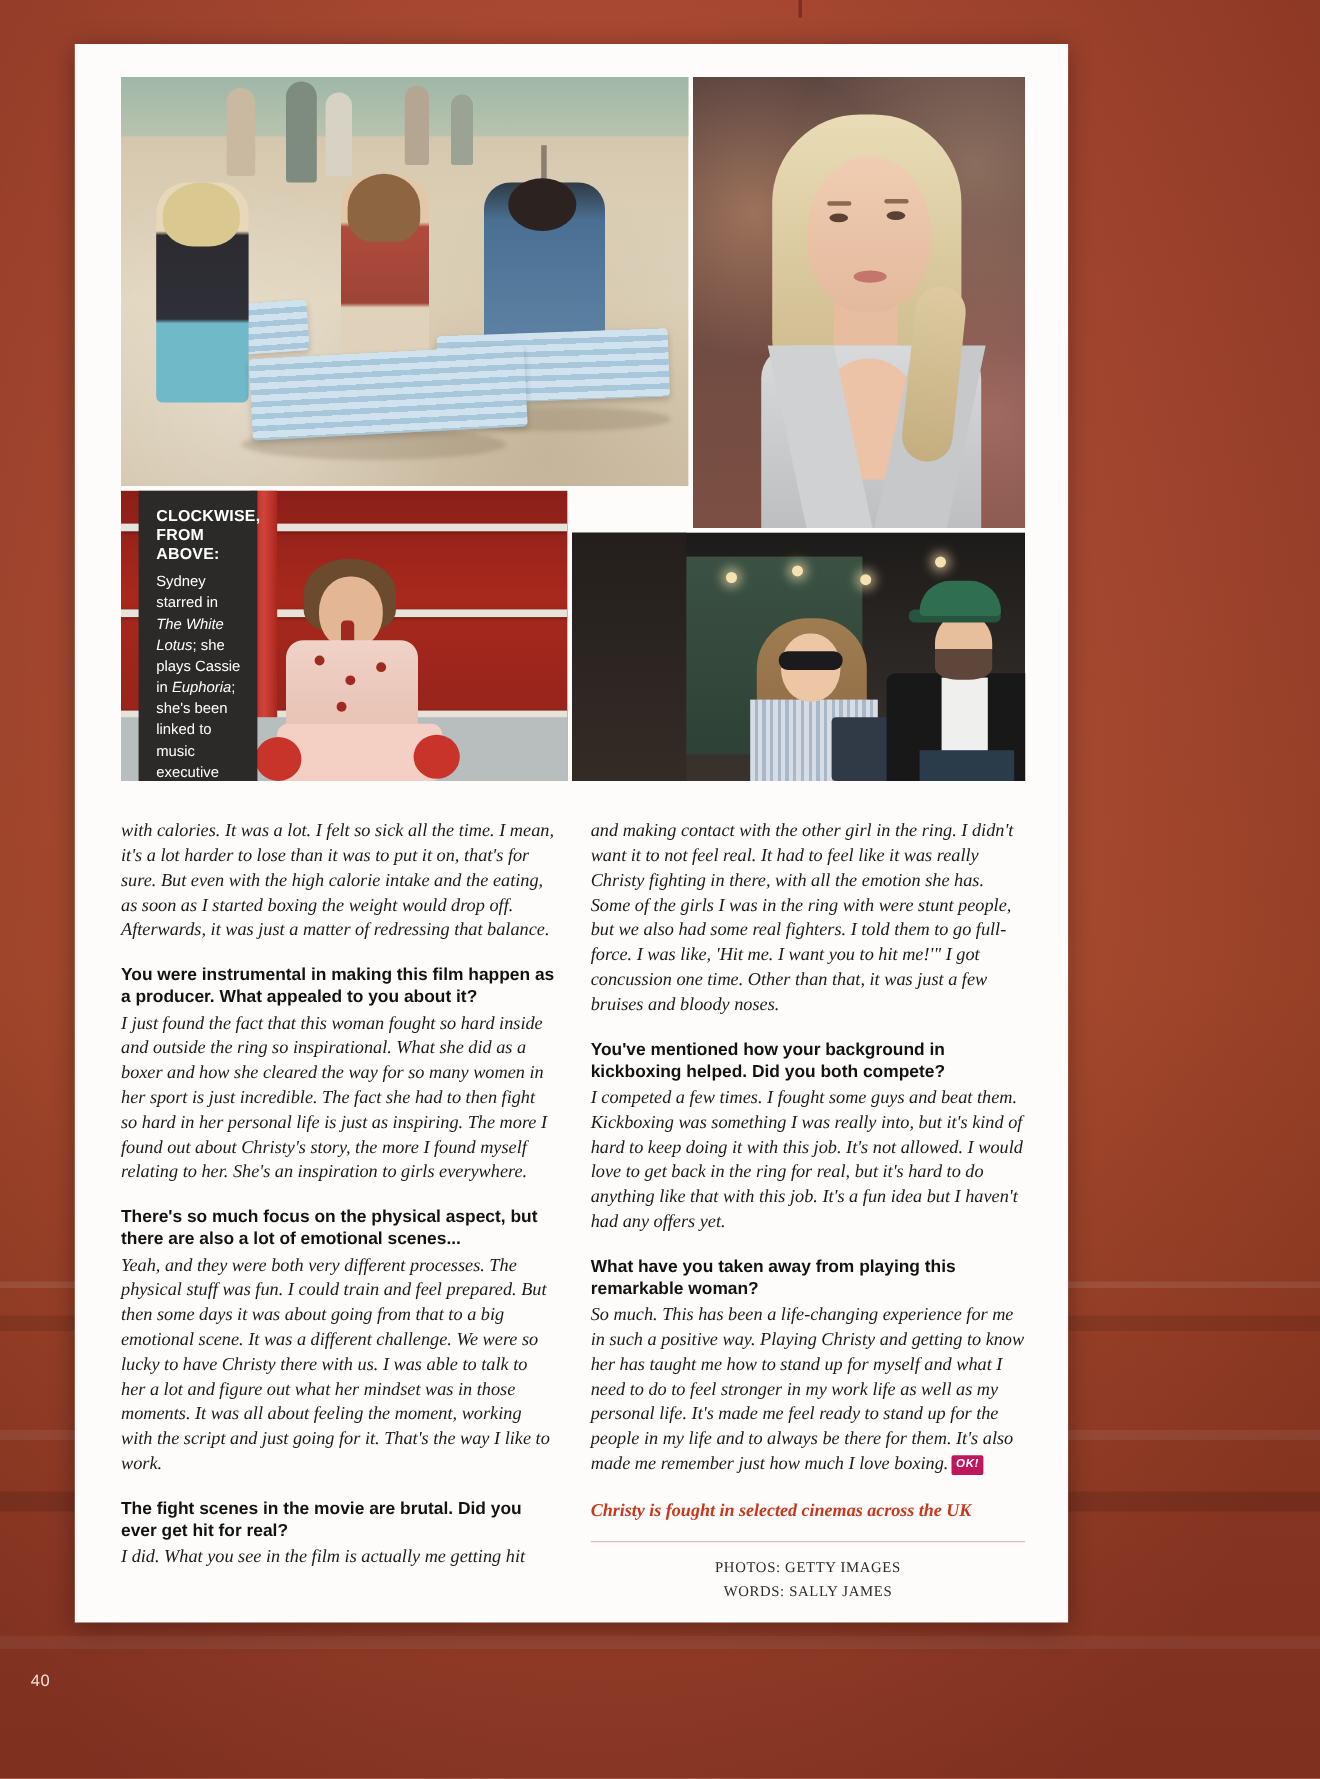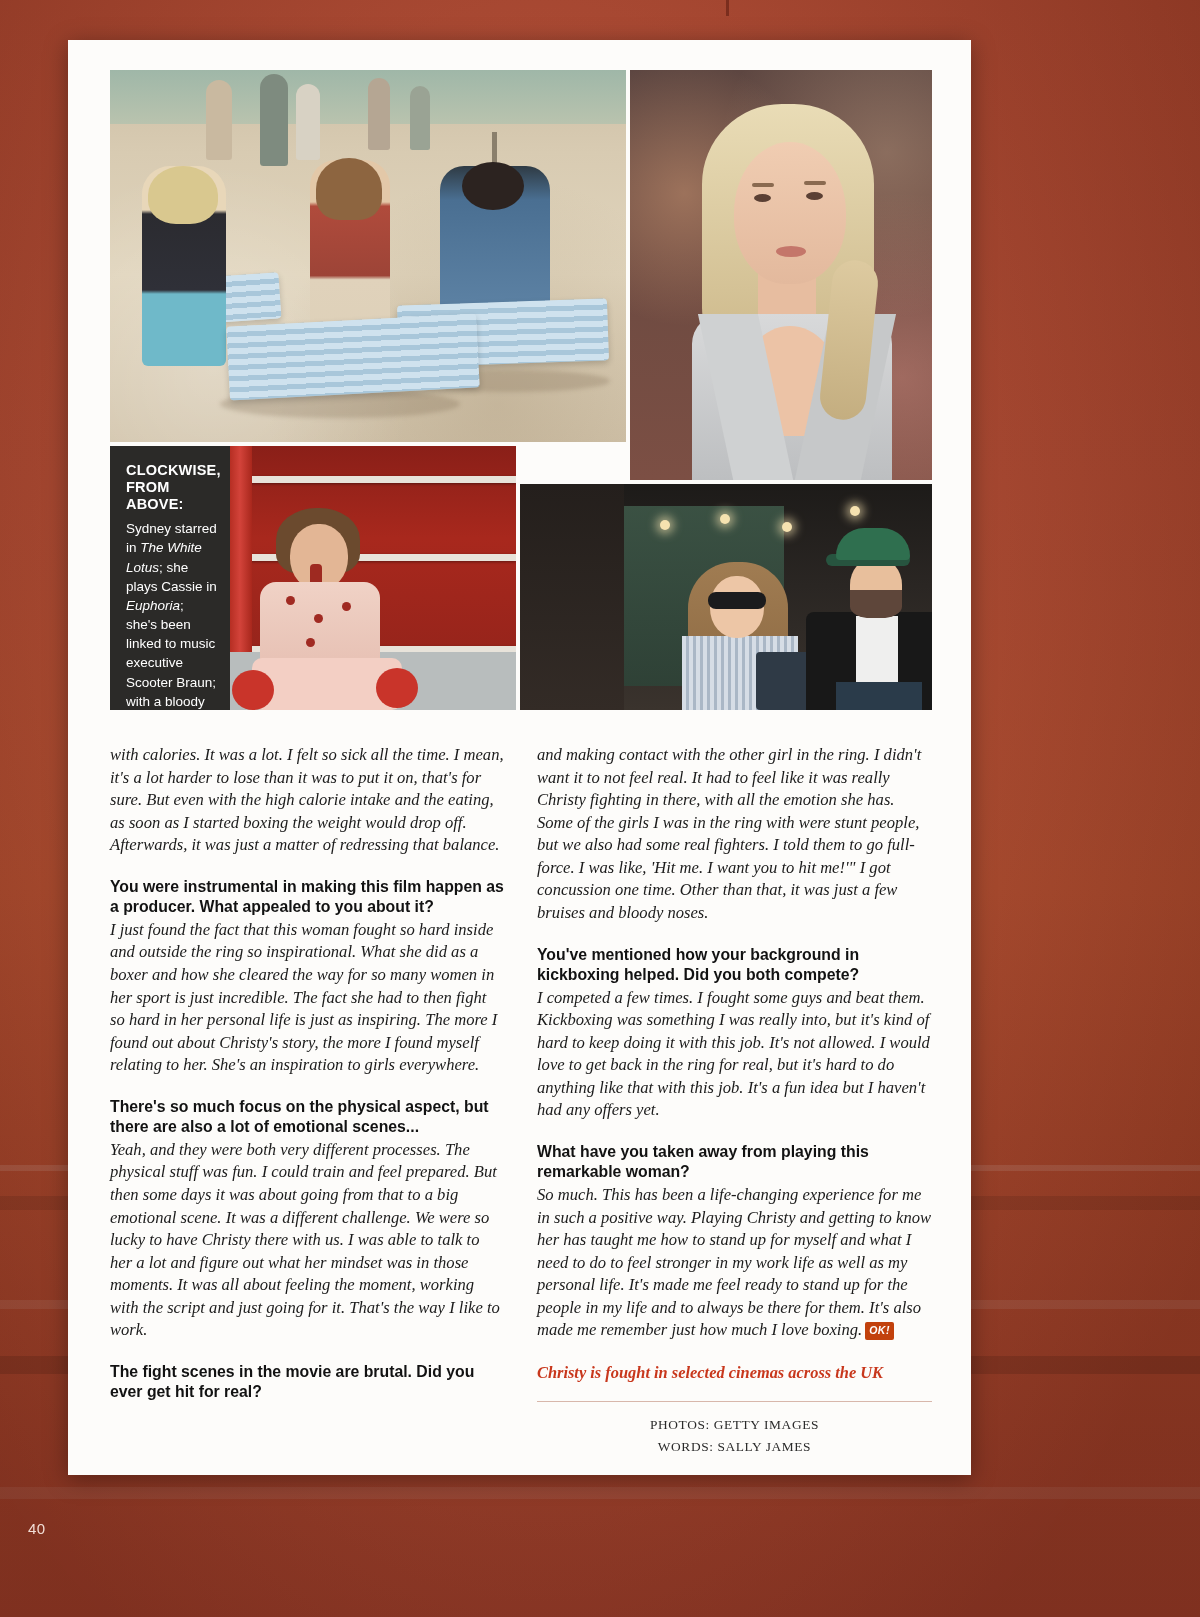--- a/index.html
+++ b/index.html
@@ -178,23 +178,23 @@
   .bx-body { position: absolute; left: 150px; top: 136px; width: 120px; height: 94px; background: linear-gradient(180deg,#f0d2c6,#e6bfb2); border-radius: 16px; }
   .bx-shorts { position: absolute; left: 142px; top: 212px; width: 150px; height: 52px; background: #f3cfc4; border-radius: 10px; }
   .bx-glove { position: absolute; width: 42px; height: 40px; background: #c9342a; border-radius: 50%; }
   .bx-glove.l { left: 122px; top: 224px; }
   .bx-glove.r { left: 266px; top: 222px; }
   .bx-splatter { position: absolute; width: 9px; height: 9px; background: #a02a22; border-radius: 50%; }
 
   
   .caption {
     position: absolute;
-    left: 0;
+    left: 16px;
     top: 0;
-    width: 120px;
+    width: 108px;
     height: 264px;
     background: #2b2a28;
     color: #ffffff;
     padding: 16px 12px 0 16px;
     box-sizing: border-box;
     font-family: "Liberation Sans", sans-serif;
   }
   .caption .cap-head {
     font-weight: bold;
     font-size: 14.5px;
@@ -250,21 +250,21 @@
     font-family: "Liberation Sans", sans-serif;
     font-weight: bold;
     font-size: 15.8px;
     line-height: 1.3;
     margin-bottom: 1px;
     color: #121212;
   }
   p.a { margin-bottom: 20px; font-style: italic; }
   .ok-badge {
     display: inline-block;
-    background: #c2410c;
+    background: #be185d;
     color: #ffffff;
     font-family: "Liberation Sans", sans-serif;
     font-weight: bold;
     font-size: 10.5px;
     letter-spacing: 0.5px;
     padding: 1px 4px 2px 4px;
     border-radius: 2px;
     vertical-align: 1px;
     margin-left: 3px;
   }
@@ -404,20 +404,21 @@
 
     <div class="columns">
 
       <div class="col">
         <p class="a">with calories. It was a lot. I felt so sick all the time. I mean, it's a lot harder to lose than it was to put it on, that's for sure. But even with the high calorie intake and the eating, as soon as I started boxing the weight would drop off. Afterwards, it was just a matter of redressing that balance.</p>
         <p class="q">You were instrumental in making this film happen as a producer. What appealed to you about it?</p>
         <p class="a">I just found the fact that this woman fought so hard inside and outside the ring so inspirational. What she did as a boxer and how she cleared the way for so many women in her sport is just incredible. The fact she had to then fight so hard in her personal life is just as inspiring. The more I found out about Christy's story, the more I found myself relating to her. She's an inspiration to girls everywhere.</p>
         <p class="q">There's so much focus on the physical aspect, but there are also a lot of emotional scenes...</p>
         <p class="a">Yeah, and they were both very different processes. The physical stuff was fun. I could train and feel prepared. But then some days it was about going from that to a big emotional scene. It was a different challenge. We were so lucky to have Christy there with us. I was able to talk to her a lot and figure out what her mindset was in those moments. It was all about feeling the moment, working with the script and just going for it. That's the way I like to work.</p>
         <p class="q">The fight scenes in the movie are brutal. Did you ever get hit for real?</p>
+        <p class="a">I did. What you see in the film is actually me getting hit</p>
       </div>
 
       <div class="col">
         <p class="a">and making contact with the other girl in the ring. I didn't want it to not feel real. It had to feel like it was really Christy fighting in there, with all the emotion she has. Some of the girls I was in the ring with were stunt people, but we also had some real fighters. I told them to go full-force. I was like, 'Hit me. I want you to hit me!'" I got concussion one time. Other than that, it was just a few bruises and bloody noses.</p>
         <p class="q">You've mentioned how your background in kickboxing helped. Did you both compete?</p>
         <p class="a">I competed a few times. I fought some guys and beat them. Kickboxing was something I was really into, but it's kind of hard to keep doing it with this job. It's not allowed. I would love to get back in the ring for real, but it's hard to do anything like that with this job. It's a fun idea but I haven't had any offers yet.</p>
         <p class="q">What have you taken away from playing this remarkable woman?</p>
         <p class="a"><span>So much. This has been a life-changing experience for me in such a positive way. Playing Christy and getting to know her has taught me how to stand up for myself and what I need to do to feel stronger in my work life as well as my personal life. It's made me feel ready to stand up for the people in my life and to always be there for them. It's also made me remember just how much I love boxing.</span><span class="ok-badge">OK!</span></p>
 
         <p class="standfirst">Christy is fought in selected cinemas across the UK</p>

